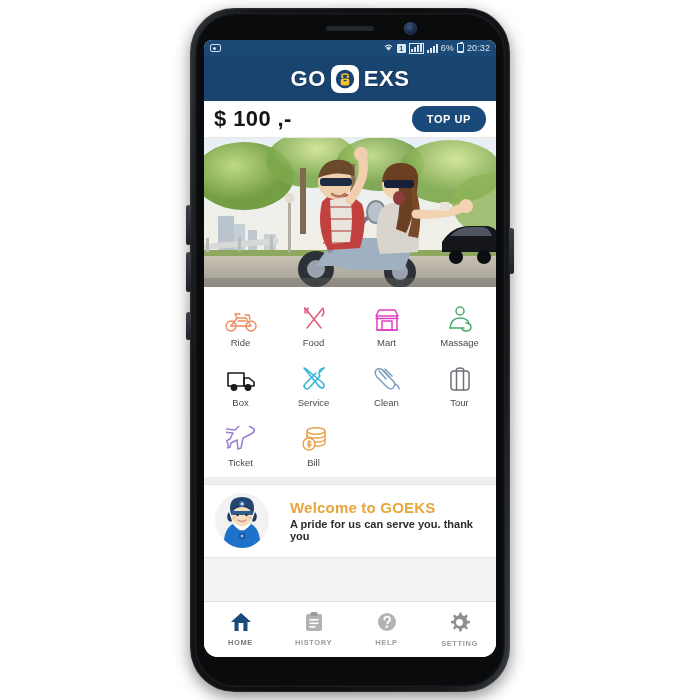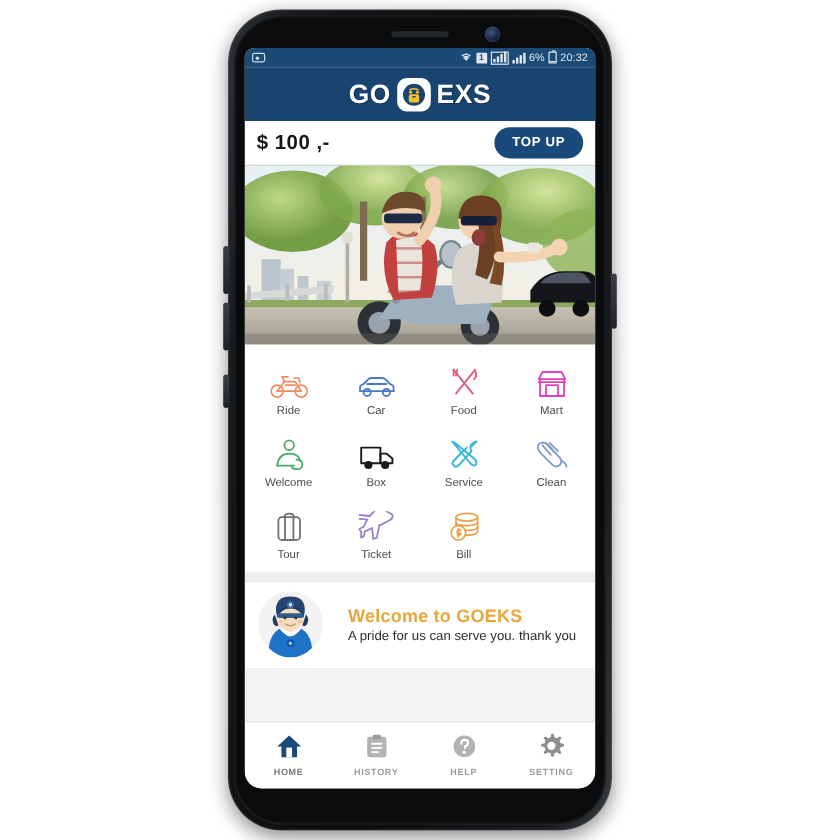--- a/index.html
+++ b/index.html
@@ -111,21 +111,21 @@
     width: 28px; height: 28px; border-radius: 8px; background: #ffffff;
     display: flex; align-items: center; justify-content: center;
   }
 
   
   .balance-bar {
     height: 37px; background: #ffffff; flex: none;
     display: flex; align-items: center; padding: 0 10px;
     border-bottom: 1px solid #e8e8e8;
   }
-  .balance-amount { font-size: 17px; font-weight: bold; color: #161616; letter-spacing: .4px; }
+  .balance-amount { font-size: 22px; font-weight: bold; color: #161616; letter-spacing: .4px; }
   .topup-btn {
     margin-left: auto; background: #1a4a7a; color: #ffffff;
     font-size: 11px; font-weight: bold; letter-spacing: .6px;
     padding: 7px 15px; border-radius: 15px; border: none; cursor: pointer;
   }
 
   
   .hero {
     height: 149px; flex: none; position: relative; overflow: hidden; background: #9fb37a;
   }
@@ -146,21 +146,21 @@
 
   
   .welcome-spacer { height: 7px; background: #eeeeee; flex: none; }
   .welcome {
     background: #ffffff; flex: none; display: flex; align-items: center;
     gap: 20px; padding: 7px 10px 9px; border-top: 1px solid #e6e6e6;
     border-bottom: 1px solid #e6e6e6;
   }
   .welcome .avatar { width: 56px; height: 56px; flex: none; }
   .welcome-title { color: #e8a53a; font-size: 15px; font-weight: bold; letter-spacing: .2px; }
-  .welcome-sub { color: #2d2d2d; font-size: 11px; margin-top: 2px; }
+  .welcome-sub { color: #2d2d2d; font-size: 11px; margin-top: 2px; font-weight: bold; }
 
   .filler { flex: 1; background: #f3f3f3; }
 
   
   .bottom-nav {
     height: 56px; background: #ffffff; flex: none;
     display: grid; grid-template-columns: repeat(4, 1fr);
     border-top: 1px solid #e0e0e0;
   }
   .nav-item {
@@ -343,32 +343,20 @@
               <path d="M6 16 L12 8 L21 8 L26 16"></path>
                 <path d="M12 8 L10 4 L15 4"></path>
               <path d="M20 5 L24 5 L25 9"></path>
                 <path d="M13 11 h8"></path>
                 <path d="M6 16 h20"></path>
             </svg>
           </span>
           <span class="lbl">Ride</span>
         </div>
 
-        <div class="tile">
-          <span class="ico">
-            <svg width="32" height="20" viewBox="0 0 32 20" fill="none" stroke="#4a79c4" stroke-width="1.5" stroke-linecap="round" stroke-linejoin="round">
-              <path d="M2 14 v-3 q0-2 3-3 l4-4 q1-1 3-1 h8 q2 0 3 1 l4 4 q3 1 3 3 v3"></path>
-              <path d="M2 14 h28"></path>
-                <circle cx="8" cy="15" r="3"></circle>
-                <circle cx="24" cy="15" r="3"></circle>
-              <path d="M8 8 h16"></path>
-            </svg>
-          </span>
-          <span class="lbl">Car</span>
-        </div>
 
 
         <div class="tile">
           <span class="ico">
             <svg width="26" height="26" viewBox="0 0 26 26" fill="none" stroke="#e05b7a" stroke-width="1.5" stroke-linecap="round" stroke-linejoin="round">
               <path d="M4 2 L20 22"></path>
                 <path d="M22 2 L6 22"></path>
               <path d="M4 2 L4 7"></path>
                 <path d="M7 2 L6 7"></path>
               <path d="M22 3 q2 4 -1 7"></path>
@@ -392,21 +380,21 @@
 
         <div class="tile">
           <span class="ico">
             <svg width="28" height="26" viewBox="0 0 28 26" fill="none" stroke="#4aa96c" stroke-width="1.5" stroke-linecap="round" stroke-linejoin="round">
               <circle cx="14" cy="5" r="4"></circle>
               <path d="M4 22 q1-10 10-10 q8 0 9 6"></path>
               <path d="M4 22 h14"></path>
               <path d="M20 17 q5 0 5 4 q0 4 -5 4 q-4 0 -4 -3"></path>
             </svg>
           </span>
-          <span class="lbl">Welcome</span>
+          <span class="lbl">Massage</span>
         </div>
 
         <div class="tile">
           <span class="ico">
             <svg width="30" height="22" viewBox="0 0 30 22" fill="none" stroke="#1b1b1b" stroke-width="1.6" stroke-linecap="round" stroke-linejoin="round">
               <path d="M2 3 H18 V16 H2 Z"></path>
                 <path d="M18 8 H23 L28 12 V16 H18 Z"></path>
               <circle cx="8" cy="17.5" r="2.6" fill="#1b1b1b"></circle>
               <circle cx="22" cy="17.5" r="2.6" fill="#1b1b1b"></circle>
             </svg>

